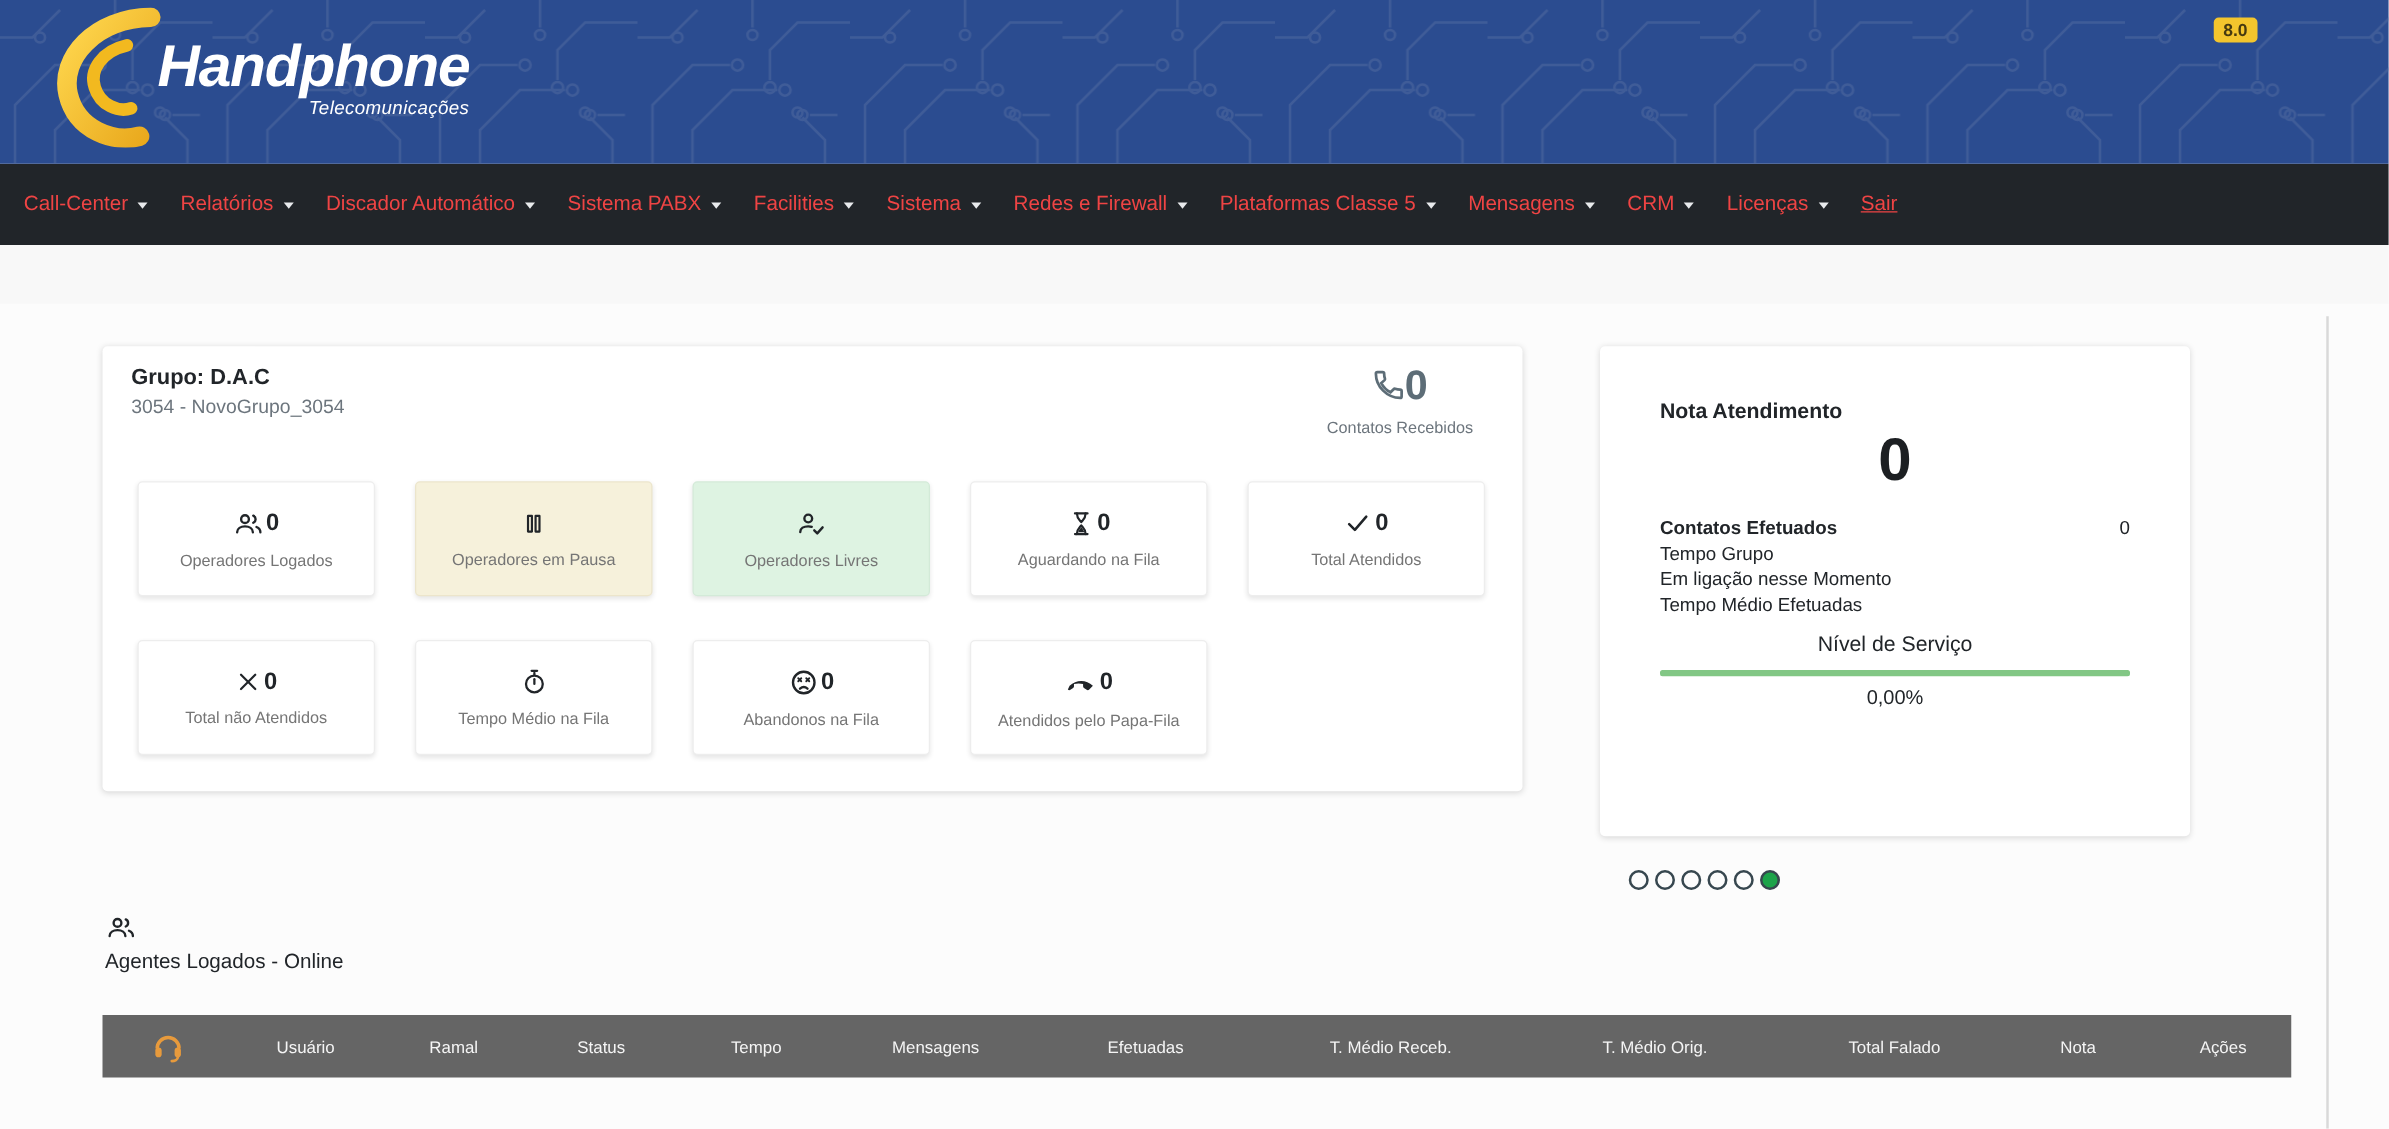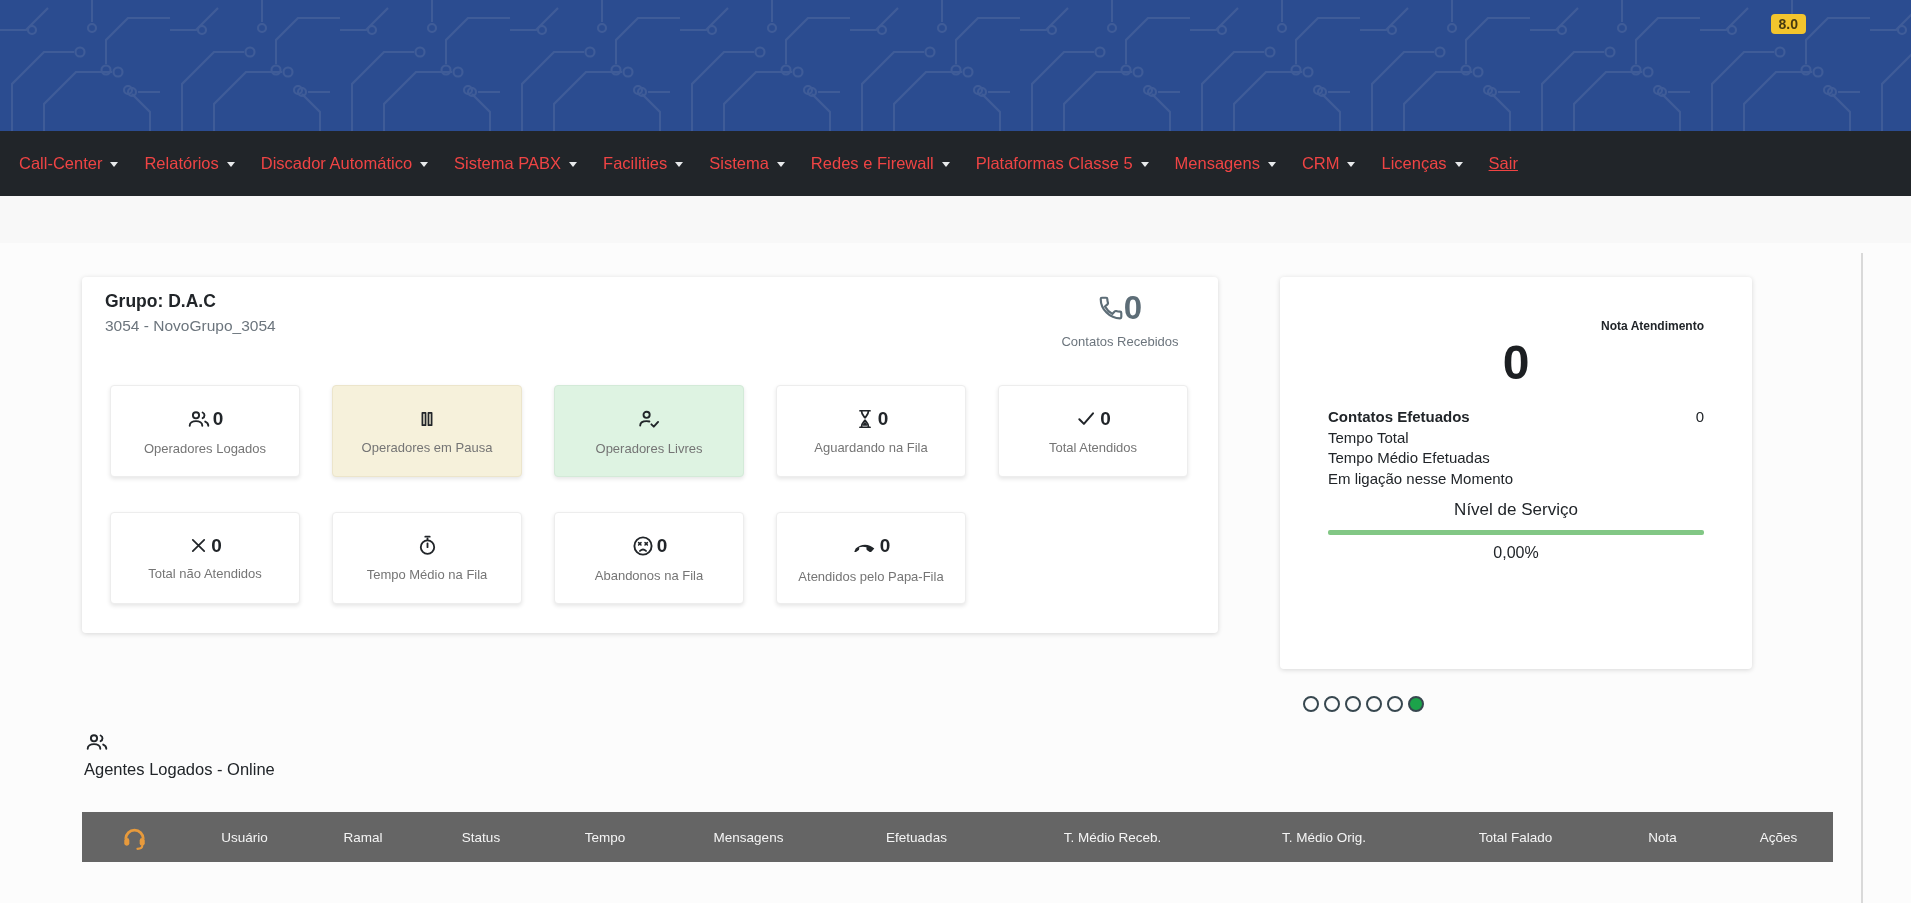--- a/index.html
+++ b/index.html
@@ -45,21 +45,21 @@
     box-shadow:0 2px 4px rgba(0,0,0,.10);display:flex;flex-direction:column;align-items:center;justify-content:center;}
   .tile-green{background:#def3e2;border-color:#d3ead8;}
   .tile-yellow{background:#f6f1db;border-color:#ece5cb;}
   .tile-top{display:flex;align-items:center;justify-content:center;gap:2px;color:#212529;}
   .tile-value{font-size:19px;font-weight:bold;color:#212529;line-height:1;}
   .tile-label{margin-top:10px;font-size:13px;color:#757575;}
 
   
   .score-card{position:absolute;left:1280px;top:81px;width:472px;height:392px;background:#fff;
     border-radius:4px;box-shadow:0 1px 5px rgba(0,0,0,.15);padding:0 48px;box-sizing:border-box;}
-  .score-title{margin-top:42px;text-align:right;font-size:12px;font-weight:bold;color:#212529;}
+  .score-title{margin-top:42px;text-align:left;font-size:17px;font-weight:bold;color:#212529;}
   .score-value{margin-top:6px;text-align:center;font-size:48px;font-weight:bold;color:#1c1f22;line-height:1;}
   .score-rows{margin-top:20px;}
   .score-row{display:flex;justify-content:space-between;font-size:15px;color:#212529;line-height:20.5px;}
   .score-row.bold .score-row-label{font-weight:bold;}
   .sl-title{margin-top:11px;text-align:center;font-size:17px;color:#212529;}
   .sl-bar{margin-top:10px;height:5px;background:#82c785;border-radius:2px;}
   .sl-percent{margin-top:9px;text-align:center;font-size:16px;color:#212529;}
 
   
   .pagination{position:absolute;left:1303px;top:500px;display:flex;gap:5px;}
@@ -99,20 +99,36 @@
           <path d="M92 0 V22"></path>
             <circle cx="92" cy="28" r="4"></circle>
           <path d="M160 92 h-22"></path>
             <circle cx="132" cy="92" r="4"></circle>
         </g>
       </pattern>
     </defs>
     <rect width="1911" height="131" fill="url(#cb)"></rect>
   </svg>
 
+  <div class="logo">
+    <svg class="logo-swoosh" width="118" height="112" viewBox="0 0 100 100">
+      <defs>
+        <linearGradient id="gold" x1="0" y1="0" x2="1" y2="1">
+          <stop offset="0" stop-color="#ffd84f"></stop>
+            <stop offset="1" stop-color="#e9a81c"></stop>
+        </linearGradient>
+      </defs>
+      <path d="M80 7 C40 8 15 36 21 62 C27 88 54 97 72 92" fill="none" stroke="url(#gold)" stroke-width="14" stroke-linecap="round"></path>
+      <path d="M63 27 C45 31 36 45 40 57 C44 70 57 75 66 72" fill="none" stroke="#f2b91f" stroke-width="9" stroke-linecap="round"></path>
+    </svg>
+    <div class="logo-text">
+      <span class="logo-name">Handphone</span>
+      <span class="logo-tagline">Telecomunicações</span>
+    </div>
+  </div>
 
   <span class="version-badge">8.0</span>
 </header>
 
 <nav class="nav">
   <ul id="nav-list">
       <li>
         <span>Call-Center</span>
         <span class="caret"></span>
       </li>
@@ -297,29 +313,29 @@
 
   <aside class="score-card">
     <div class="score-title">Nota Atendimento</div>
     <div class="score-value">0</div>
     <div class="score-rows" id="score-rows">
         <div class="score-row bold">
           <span class="score-row-label">Contatos Efetuados</span>
           <span class="score-row-value">0</span>
         </div>
         <div class="score-row">
-          <span class="score-row-label">Tempo Total</span>
+          <span class="score-row-label">Tempo Grupo</span>
+          <span class="score-row-value"></span>
+        </div>
+        <div class="score-row">
+          <span class="score-row-label">Em ligação nesse Momento</span>
           <span class="score-row-value"></span>
         </div>
         <div class="score-row">
           <span class="score-row-label">Tempo Médio Efetuadas</span>
-          <span class="score-row-value"></span>
-        </div>
-        <div class="score-row">
-          <span class="score-row-label">Em ligação nesse Momento</span>
           <span class="score-row-value"></span>
         </div>
       </div>
     <div class="sl-title">Nível de Serviço</div>
     <div class="sl-bar"></div>
     <div class="sl-percent">0,00%</div>
   </aside>
 
   <div class="pagination" id="pagination">
       <span class="dot"></span>

